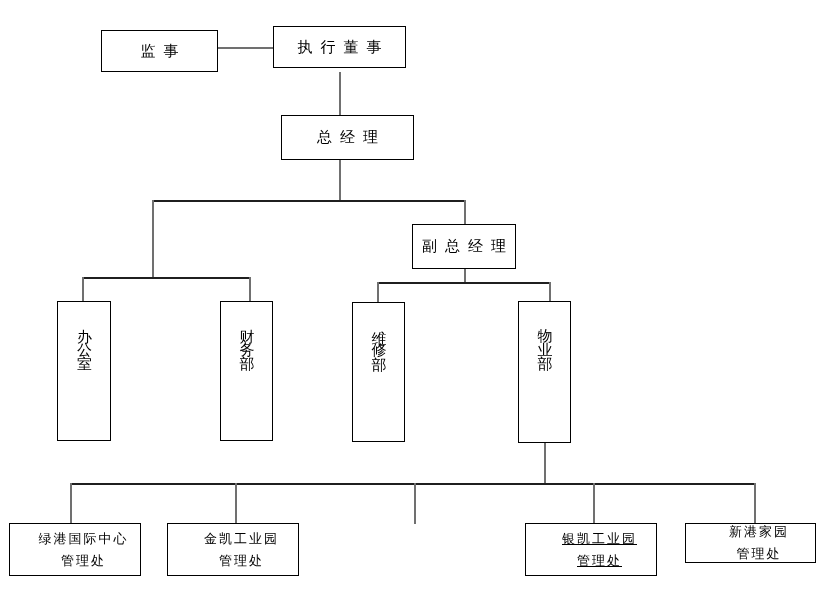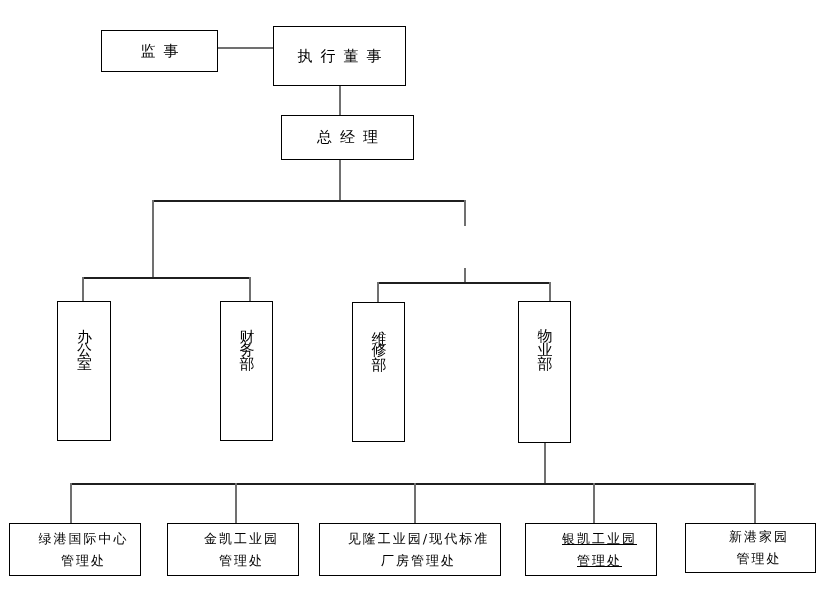--- a/index.html
+++ b/index.html
@@ -91,28 +91,31 @@
   <div class="hline" style="left:70px;top:483px;width:686px;"></div>
   <div class="vline" style="left:70px;top:483px;height:41px;"></div>
   <div class="vline" style="left:235px;top:483px;height:41px;"></div>
   <div class="vline" style="left:414px;top:483px;height:41px;"></div>
   <div class="vline" style="left:593px;top:483px;height:41px;"></div>
   <div class="vline" style="left:754px;top:483px;height:41px;"></div>
 
   <div class="node top" style="left:101px;top:30px;width:117px;height:42px;">
     <span>监事</span>
   </div>
-  <div class="node top" style="left:273px;top:26px;width:133px;height:60px;">
+  <div class="node top" style="left:273px;top:26px;width:133px;height:42px;">
     <span>执行董事</span>
   </div>
 
   <div class="node top" style="left:273px;top:115px;width:133px;height:45px;margin-left:8px;">
     <span>总经理</span>
   </div>
 
+  <div class="node top" style="left:412px;top:224px;width:104px;height:45px;">
+    <span>副总经理</span>
+  </div>
 
   <div class="node vert" style="left:57px;top:301px;width:54px;height:140px;">
     <span class="vtext">办公室</span>
   </div>
   <div class="node vert" style="left:220px;top:301px;width:53px;height:140px;">
     <span class="vtext">财务部</span>
   </div>
   <div class="node vert" style="left:352px;top:302px;width:53px;height:140px;">
     <span class="vtext">维修部</span>
   </div>
@@ -121,26 +124,22 @@
   </div>
 
   <div class="node leaf" style="left:9px;top:523px;width:132px;height:53px;">
     <span>绿港国际中心
 管理处</span>
   </div>
   <div class="node leaf" style="left:167px;top:523px;width:132px;height:53px;justify-content:center;">
     <span>金凯工业园
 管理处</span>
   </div>
-  <div class="node leaf" style="left:319px;top:523px;width:182px;height:53px;">
-    <span>见隆工业园/现代标准
-厂房管理处</span>
-  </div>
   <div class="node leaf" style="left:525px;top:523px;width:132px;height:53px;text-decoration:underline;">
     <span>银凯工业园
 管理处</span>
   </div>
-  <div class="node leaf" style="left:685px;top:523px;width:131px;height:50px;">
+  <div class="node leaf" style="left:685px;top:523px;width:131px;height:40px;">
     <span>新港家园
 管理处</span>
   </div>
 
 </div>
 
 </body></html>

